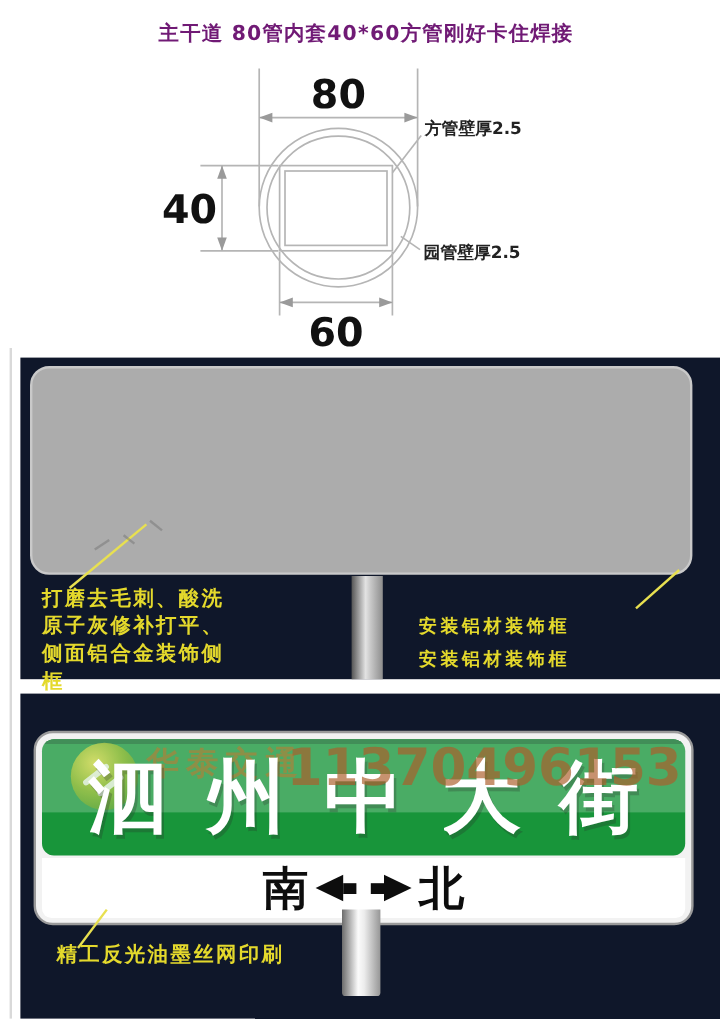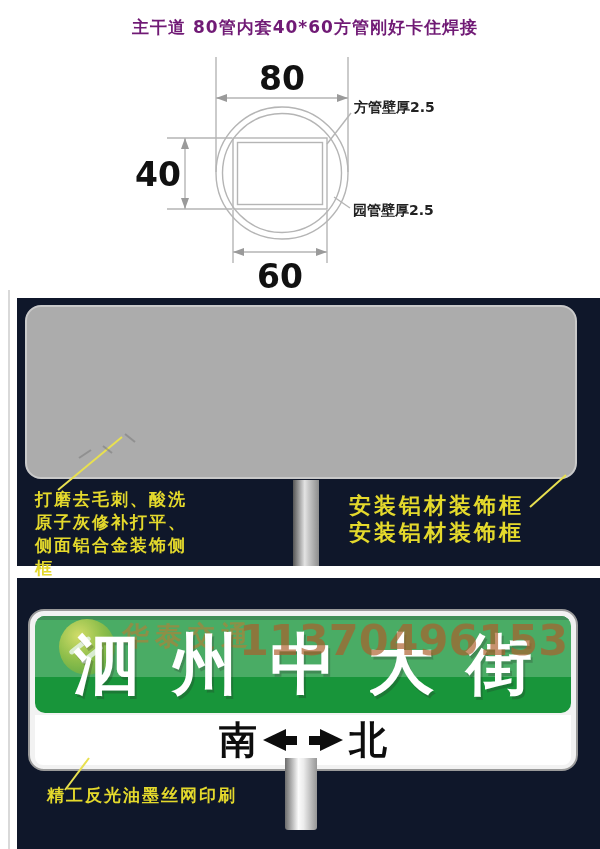--- a/index.html
+++ b/index.html
@@ -23,21 +23,21 @@
   .note{position:absolute;color:#e4d92c;font-weight:bold;}
   .left-margin-line{position:absolute;left:8px;top:290px;width:2px;height:559px;background:#d9d9d9;}
   
   .blank-sign{
     position:absolute;left:8px;top:7px;width:548px;height:170px;
     background:#acacac;border:2px solid #c9c9c9;border-radius:16px;
   }
   .pole{background:linear-gradient(90deg,#555 0%,#e3e3e3 45%,#c9c9c9 60%,#8d8d8d 100%);}
   #pole-mid{position:absolute;left:276px;top:182px;width:26px;height:86px;}
   #note-left{left:18px;top:190px;font-size:17px;line-height:23px;letter-spacing:2px;}
-  #note-right{left:332px;top:194px;font-size:22px;line-height:27px;letter-spacing:3px;}
+  #note-right{left:332px;top:211px;font-size:15px;line-height:27px;letter-spacing:3px;}
   
   .sign2{
     position:absolute;left:11px;top:31px;width:546px;height:158px;
     background:#f2f2f2;border:2px solid #9a9a9a;border-radius:16px;
   }
   .green-area{
     position:absolute;left:5px;top:5px;width:536px;height:97px;border-radius:10px;
     background:#18953a;overflow:hidden;
   }
   .green-area .topline{position:absolute;left:0;top:0;width:100%;height:4px;background:#0c6f2a;z-index:1;}

